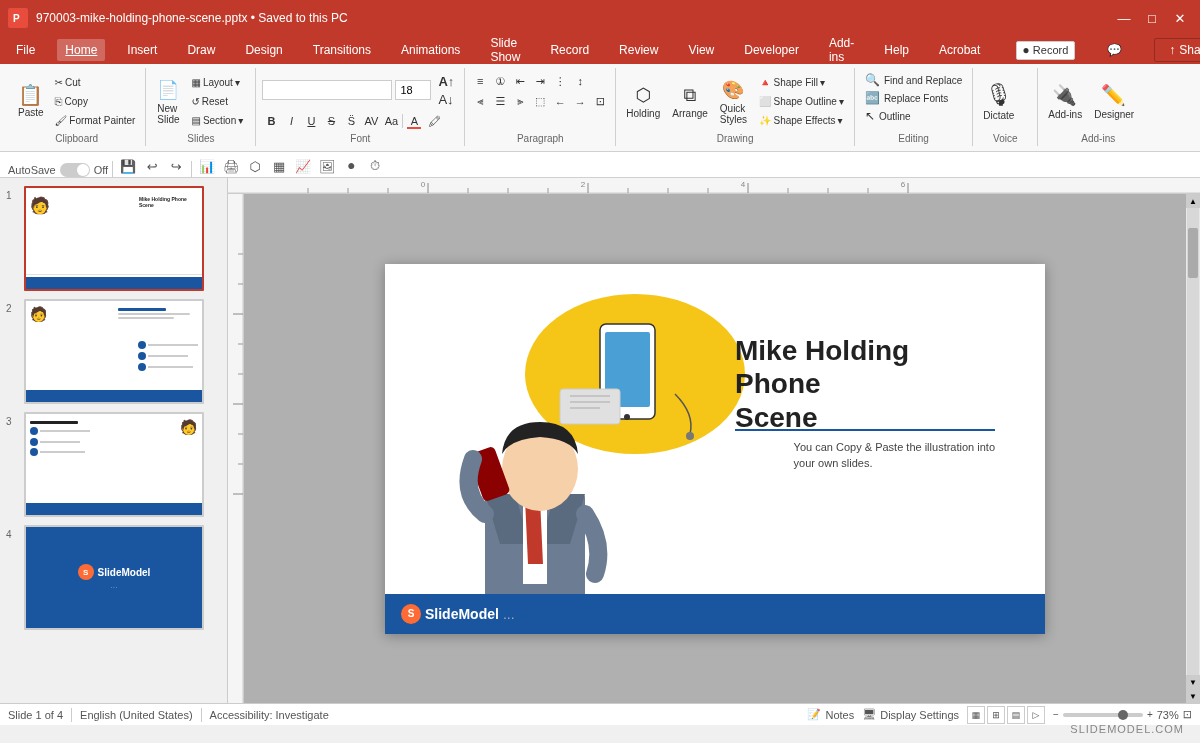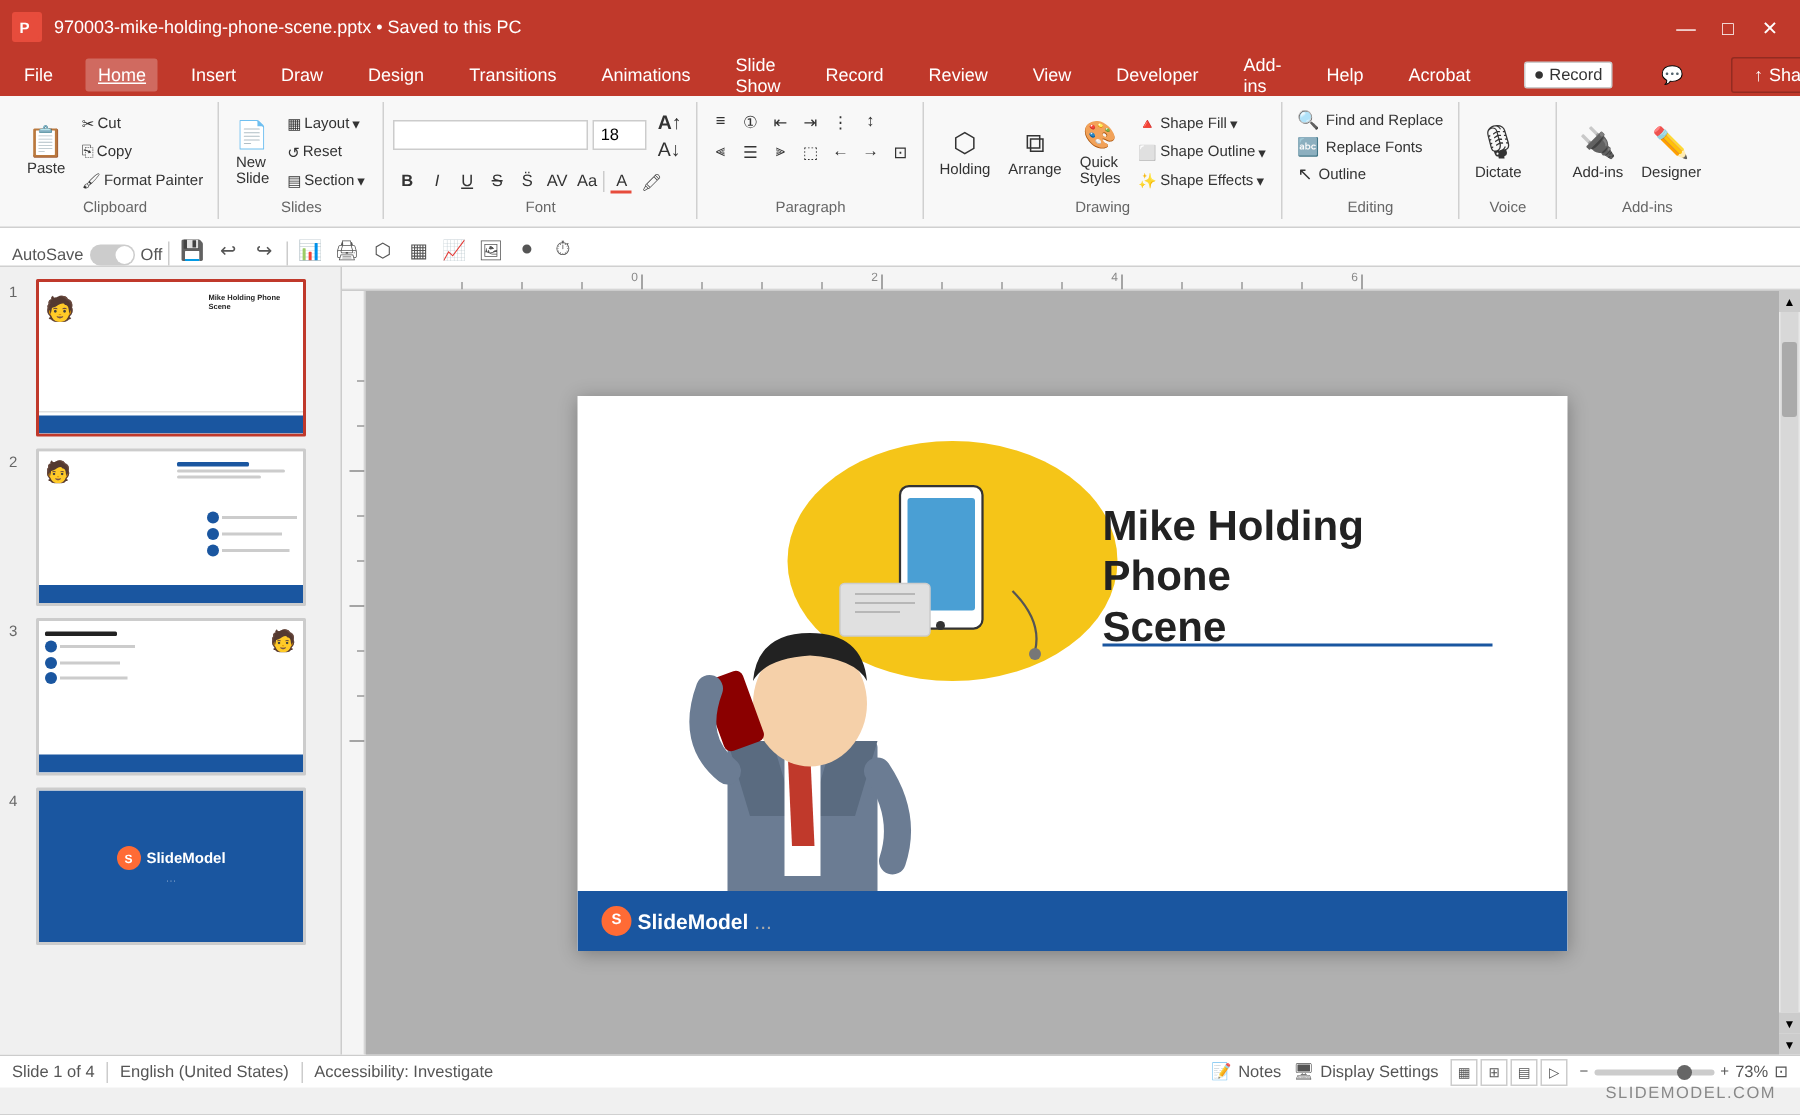--- a/index.html
+++ b/index.html
@@ -754,20 +754,24 @@
             <path d="M200,240 Q220,270 210,300" fill="none" stroke="#6b7c93" stroke-width="18" stroke-linecap="round"></path>
           </svg>
 
           <div class="slide-title-text">
             <span style="white-space:pre-line;text-align:center;">Mike Holding Phone
 Scene</span>
           </div>
 
           <div class="slide-divider"></div>
 
+          <div class="slide-subtitle">
+            <span style="white-space:pre-line;">You can Copy &amp; Paste the illustration into
+your own slides.</span>
+          </div>
 
           <div class="slide-footer-bar">
             <div class="slidemodel-logo">
               <div class="logo-icon">S</div>
               <span class="logo-text">SlideModel</span>
               <span class="logo-dots">...</span>
             </div>
           </div>
 
         </div>

